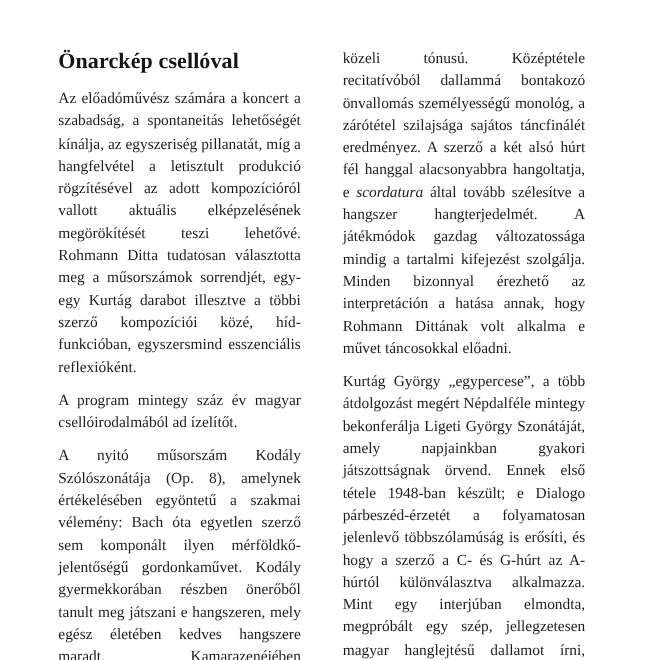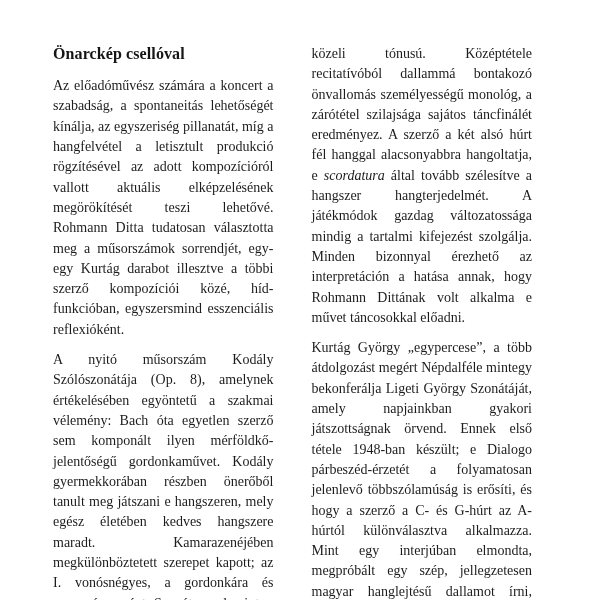--- a/index.html
+++ b/index.html
@@ -22,21 +22,21 @@
   .columns {
     display: flex;
     gap: 22px;
     align-items: flex-start;
   }
   .col {
     flex: 1 1 0;
     min-width: 0;
   }
   h1.article-title {
-    font-size: 16px;
+    font-size: 20px;
     line-height: 1.2;
     font-weight: 700;
     margin: 0 0 13px 0;
     color: #151515;
     letter-spacing: 0.1px;
   }
   .coltext p {
     margin: 0 16px 10px 0;
     font-size: 14px;
     line-height: 1.45;
@@ -50,20 +50,21 @@
 </style>
 </head>
 <body>
 
 <div class="page">
   <div class="columns">
     <div class="col">
       <h1 class="article-title">Önarckép csellóval</h1>
       <div class="coltext">
           <p><span>Az előadóművész számára a koncert a szabadság, a spontaneitás lehetőségét kínálja, az egyszeriség pillanatát, míg a hangfelvétel a letisztult produkció rögzítésével az adott kompozícióról vallott aktuális elképzelésének megörökítését teszi lehetővé. Rohmann Ditta tudatosan választotta meg a műsorszámok sorrendjét, egy-egy Kurtág darabot illesztve a többi szerző kompozíciói közé, híd-funkcióban, egyszersmind esszenciális reflexióként.</span></p>
+          <p><span>A program mintegy száz év magyar csellóirodalmából ad ízelítőt.</span></p>
           <p><span>A nyitó műsorszám Kodály </span><span class="b">Szólószonátá</span><span>ja (Op. 8), amelynek értékelésében egyöntetű a szakmai vélemény: Bach óta egyetlen szerző sem komponált ilyen mérföldkő-jelentőségű gordonkaművet. Kodály gyermekkorában részben önerőből tanult meg játszani e hangszeren, mely egész életében kedves hangszere maradt. Kamarazenéjében megkülönböztetett szerepet kapott; az I. vonósnégyes, a gordonkára és zongorára szánt Szonáta, valamint a hegedű-gordonka összeállításra készült Duó előzte meg a Szólószonátát (ugyancsak 1915-ben írta a Capricciót szóló csellóra, amely csak a halála után jelent meg nyomtatásban). Bemutatójára felvételünk előtt 100 évvel, 1918-ban került sor Kodály szerzői estjén, Kerpely Jenő előadásában, akinek a mű ajánlása szól. A Kodály által újraálmodott, soha-nem-volt magyar zenei múltat megidéző művek sorába tartozik a grandiózus háromtételes alkotás. Noha nem idéz népdalt, a szonáta-formájú nyitótétel népdal-</span></p>
         </div>
     </div>
     <div class="col">
       <div class="coltext">
           <p><span>közeli tónusú. Középtétele recitatívóból dallammá bontakozó önvallomás személyességű monológ, a zárótétel szilajsága sajátos táncfinálét eredményez. A szerző a két alsó húrt fél hanggal alacsonyabbra hangoltatja, e </span><span class="i">scordatura</span><span> által tovább szélesítve a hangszer hangterjedelmét. A játékmódok gazdag változatossága mindig a tartalmi kifejezést szolgálja. Minden bizonnyal érezhető az interpretáción a hatása annak, hogy Rohmann Dittának volt alkalma e művet táncosokkal előadni.</span></p>
           <p><span>Kurtág György „egypercese”, a több átdolgozást megért </span><span class="b">Népdalféle</span><span> mintegy bekonferálja Ligeti György </span><span class="b">Szonátá</span><span>ját, amely napjainkban gyakori játszottságnak örvend. Ennek első tétele 1948-ban készült; e Dialogo párbeszéd-érzetét a folyamatosan jelenlevő többszólamúság is erősíti, és hogy a szerző a C- és G-húrt az A-húrtól különválasztva alkalmazza. Mint egy interjúban elmondta, megpróbált egy szép, jellegzetesen magyar hanglejtésű dallamot írni, amely jellegében a népdalokra emlékeztet (e gesztussal gyakran találkozunk Kodálynál is). Életrajzi adalék, hogy a szerző Virány Annának komponálta, aki iránt – titkoltan – gyengéd érzéseket táplált. Öt évvel később Dénes Verának adta eljátszásra, kiegészítve egy második tétellel. E capriccio rendkívül virtuóz darab, a játéktechnika legvégső határait feszegeti a Paganini capriccióit kedvelő komponista. A két tétel közti kapcsolat biztosításaként a másodikban is felcsendül a nyitótételnek konkrét népdal-asszociációkat keltő fordulata. A műből Dénes Verával rádiófelvétel készült, a koncerttermi ősbemutatóra 1983-ban került sor Párizsban Manfred Stilz-cel, a németországi premier David</span></p>
         </div>
     </div>
   </div>

